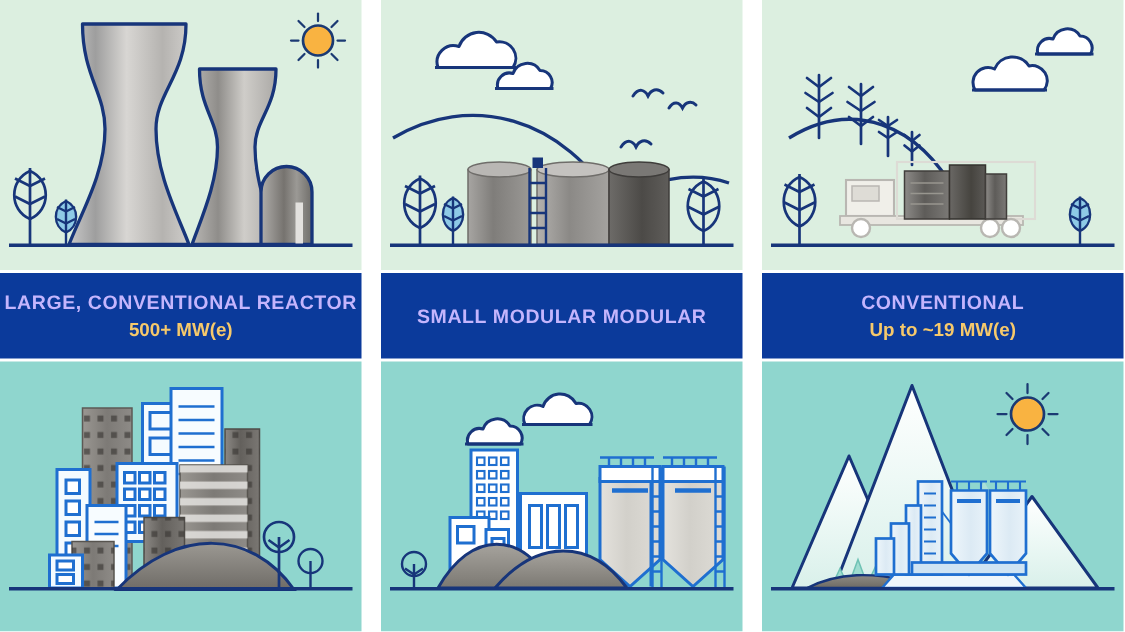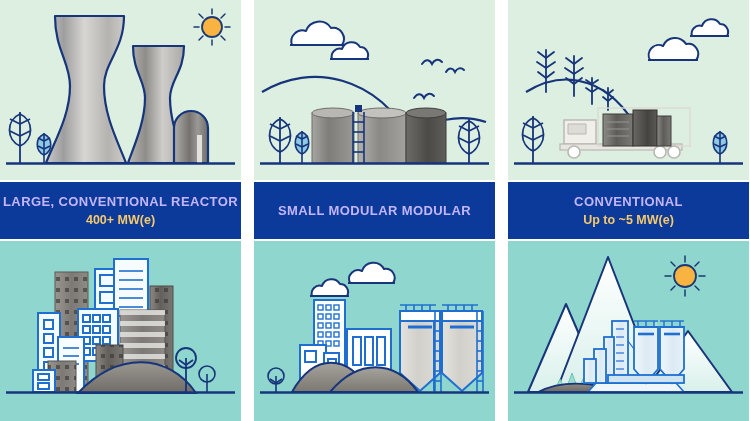--- a/index.html
+++ b/index.html
@@ -88,21 +88,21 @@
           <line x1="44" y1="133" x2="44" y2="163" stroke="#17357a" fill="none"></line>
           <path d="M44 141 L38 138 M44 141 L50 138 M44 149 L38 146 M44 149 L50 146" fill="none"></path>
         </g>
 
         <line x1="6" y1="163.5" x2="235" y2="163.5" stroke="#17357a" stroke-width="2.4"></line>
       </svg>
     </div>
 
     <div class="label">
       <div class="l1">LARGE, CONVENTIONAL REACTOR</div>
-      <div class="l2">400+ MW(e)</div>
+      <div class="l2">500+ MW(e)</div>
     </div>
 
     <div class="scene bottom">
       <svg class="sceneSvg" width="241" height="180" viewBox="0 0 241 180">
         <defs>
           <linearGradient id="bldA" x1="0" y1="0" x2="1" y2="0">
             <stop offset="0%" stop-color="#9a9792"></stop>
               <stop offset="50%" stop-color="#7d7a76"></stop>
             <stop offset="100%" stop-color="#8e8b87"></stop>
           </linearGradient>
@@ -496,21 +496,21 @@
           <line x1="212" y1="131" x2="212" y2="163" stroke="#17357a" fill="none"></line>
           <path d="M212 139 L206 136 M212 139 L218 136 M212 147 L206 144 M212 147 L218 144" fill="none"></path>
         </g>
 
         <line x1="6" y1="163.5" x2="235" y2="163.5" stroke="#17357a" stroke-width="2.4"></line>
       </svg>
     </div>
 
     <div class="label">
       <div class="l1">CONVENTIONAL</div>
-      <div class="l2">Up to ~5 MW(e)</div>
+      <div class="l2">Up to ~19 MW(e)</div>
     </div>
 
     <div class="scene bottom">
       <svg class="sceneSvg" width="241" height="180" viewBox="0 0 241 180">
         <defs>
           <linearGradient id="snowG" x1="0" y1="0" x2="0" y2="1">
             <stop offset="0%" stop-color="#ffffff"></stop>
               <stop offset="45%" stop-color="#eef9f6"></stop>
             <stop offset="100%" stop-color="#d9f0ea"></stop>
           </linearGradient>

